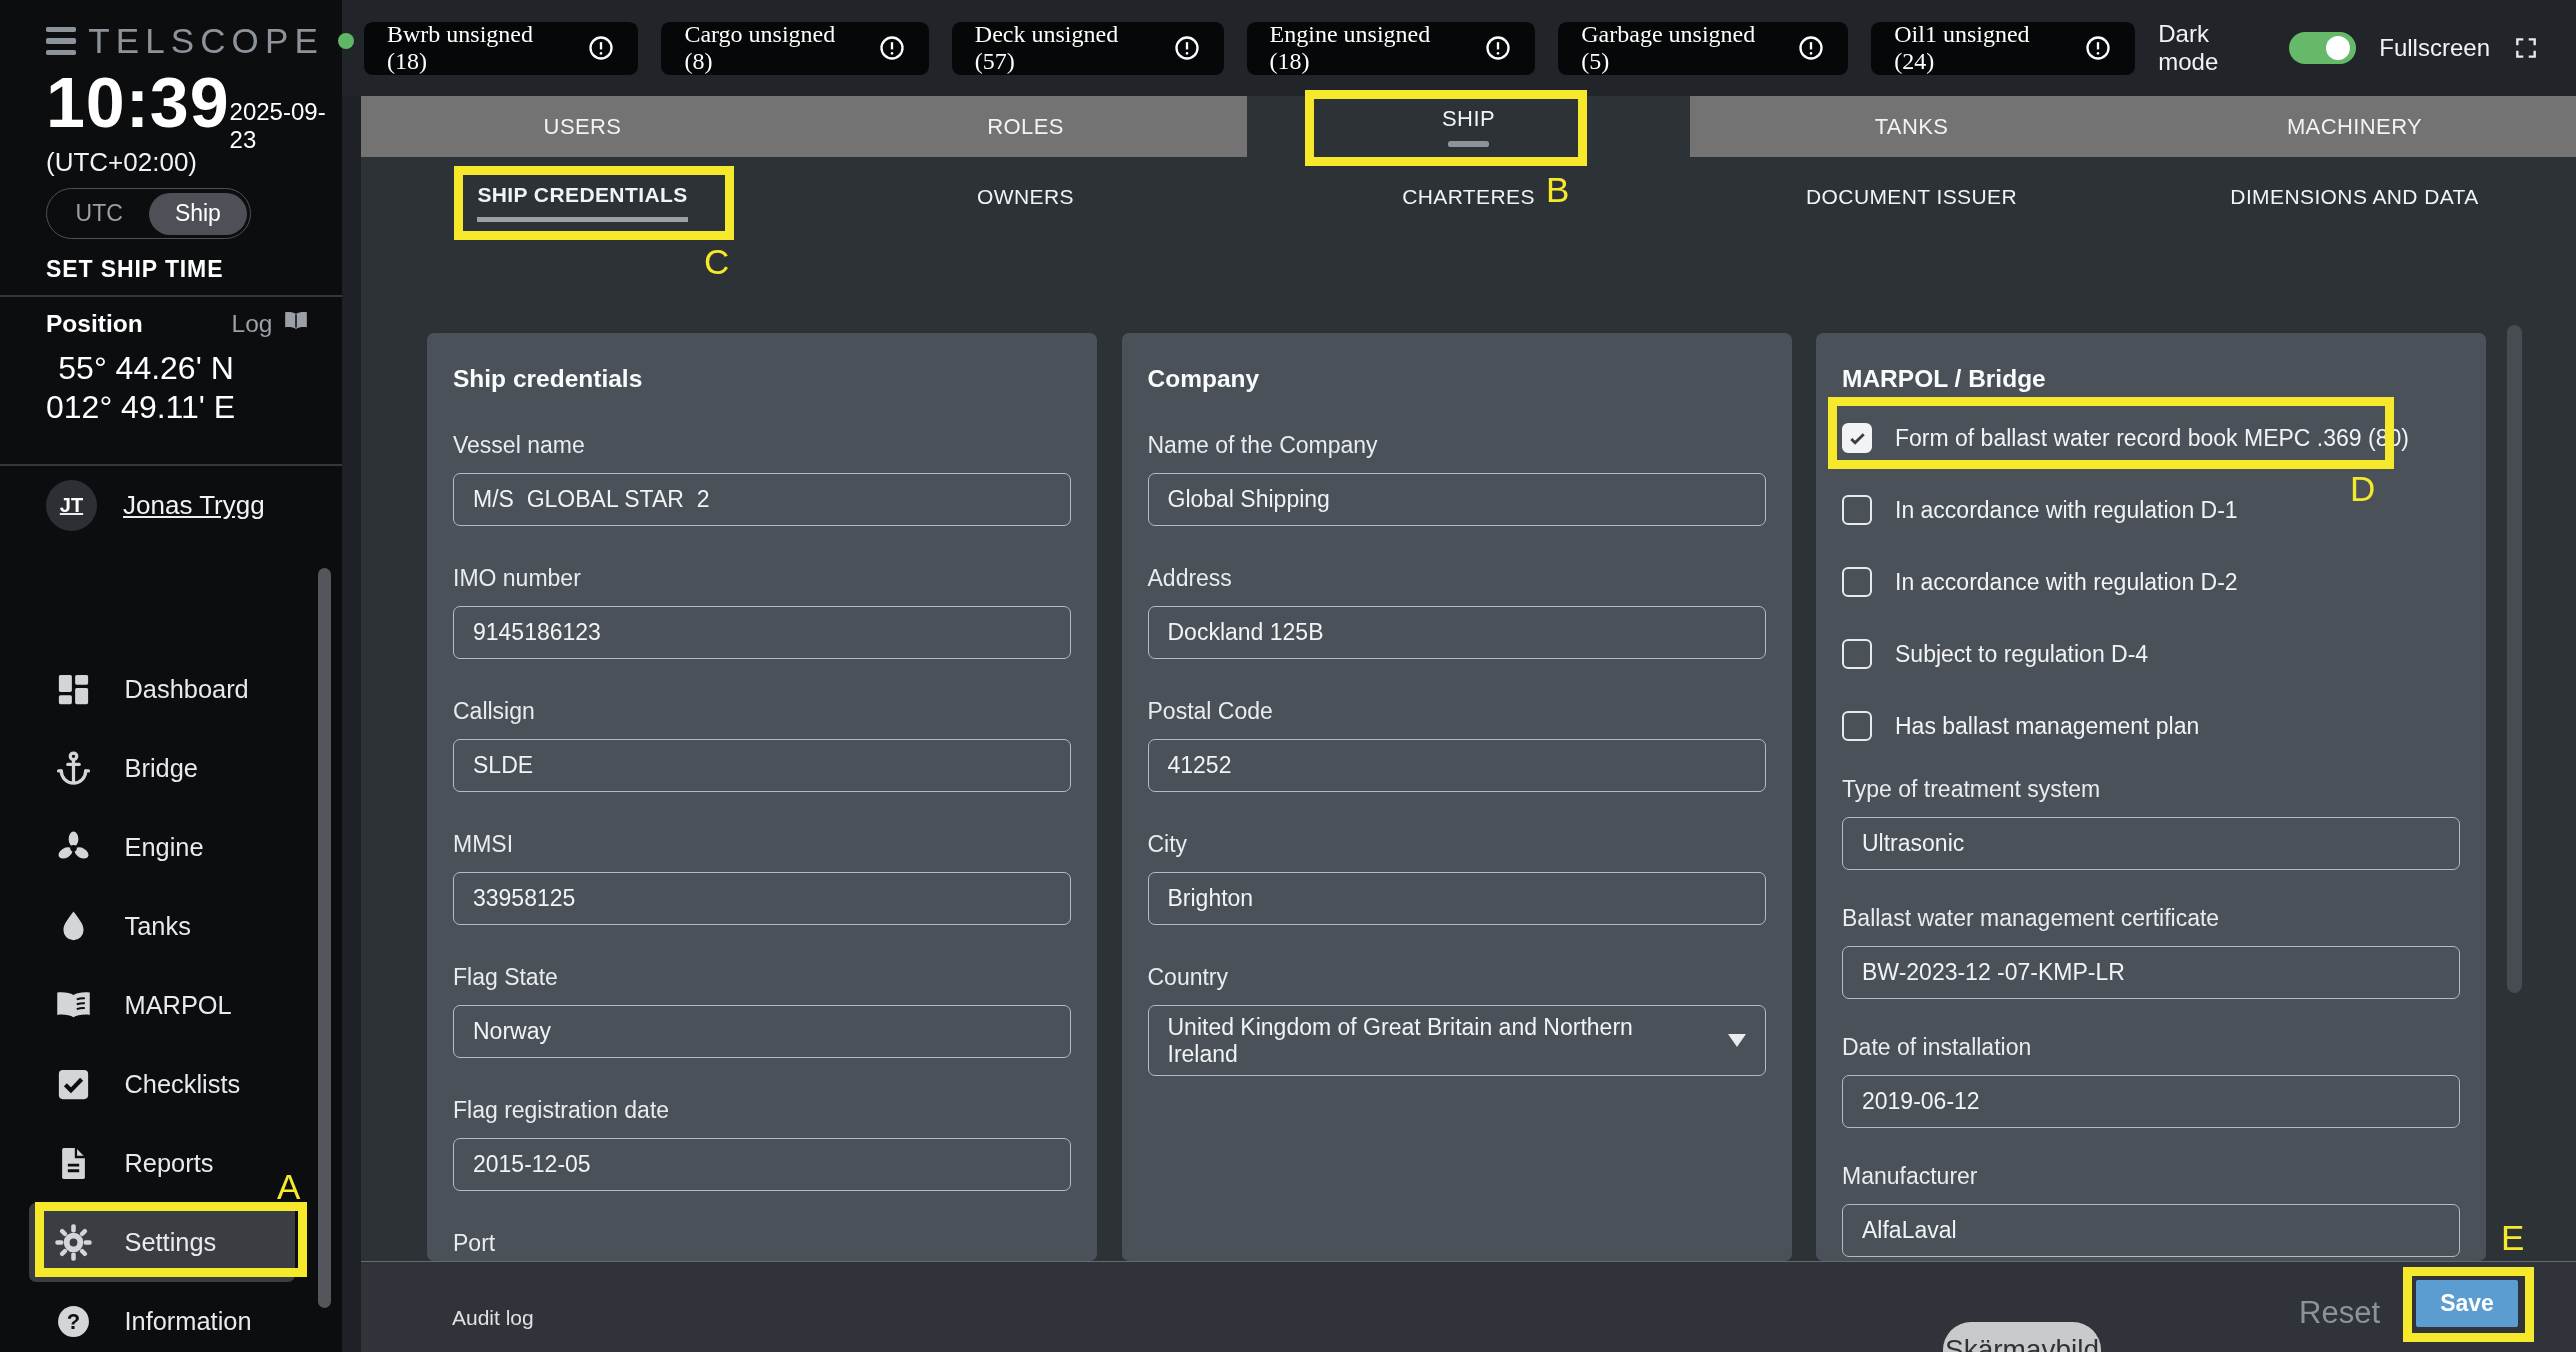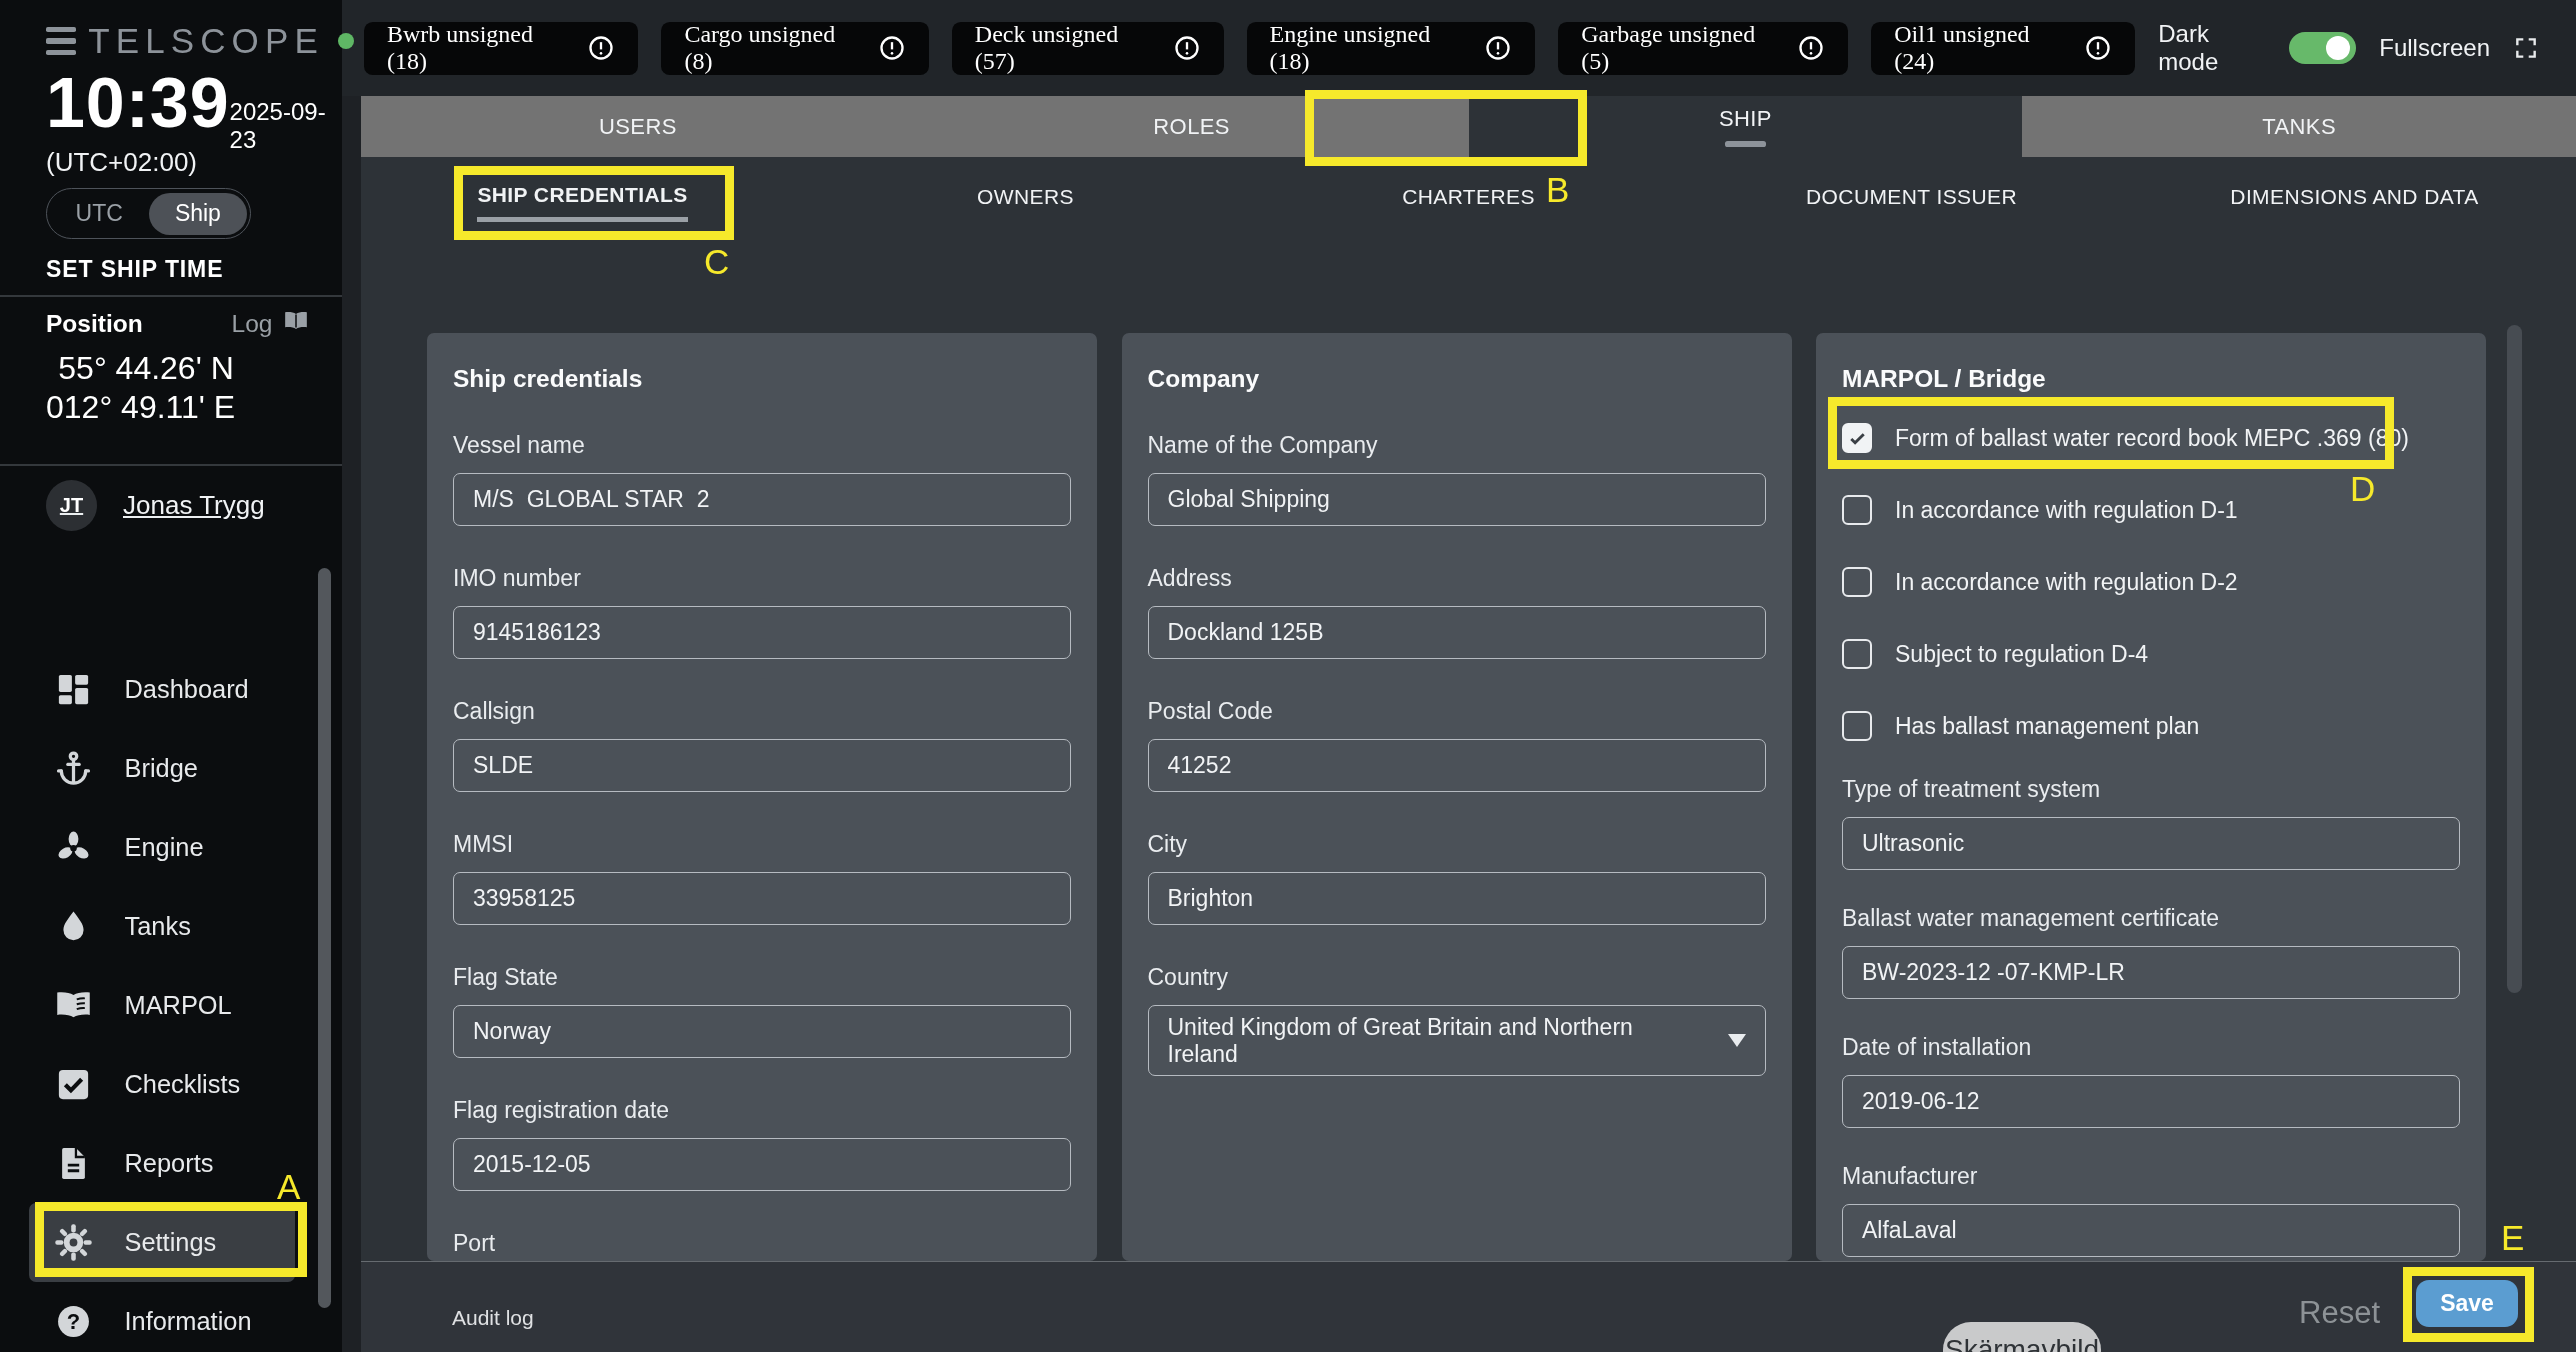--- a/index.html
+++ b/index.html
@@ -84,21 +84,21 @@
   .cb{width:30px;height:30px;box-sizing:border-box;border:2.6px solid #e8eaed;border-radius:6.1px;flex:none;display:flex;align-items:center;justify-content:center;}
   .cb.checked{background:#f1f3f5;border-color:#f1f3f5;}
   .cb-label{font-size:23px;color:#f1f3f5;}
   .marpol-fields .field{margin-top:35px;}
 
   .main-scroll-thumb{position:absolute;right:54px;top:168px;width:15px;height:668px;border-radius:8px;background:#474c52;}
 
   .bottombar{height:91px;flex:none;margin-left:19px;background:#30343a;border-top:1.8px solid #666b70;position:relative;}
   .audit-log{position:absolute;left:91px;top:44px;font-size:21px;color:#dfe1e3;}
   .reset-btn{position:absolute;right:190px;top:32px;font-size:31px;color:#8d9296;background:none;border:none;font-family:inherit;}
-  .save-btn{position:absolute;right:58px;top:17.5px;width:102px;height:47px;background:#5b9dd1;border:none;border-radius:13px;
+  .save-btn{position:absolute;right:58px;top:17.5px;width:102px;height:47px;background:#5b9dd1;border:none;border-radius:2px;
     color:#fff;font-size:23px;font-weight:bold;font-family:inherit;}
   .screenshot-pill{position:absolute;left:1582px;top:60px;width:158px;height:56px;border-radius:28px;background:#c9cacb;
     color:#2f3337;font-size:28px;display:flex;align-items:center;justify-content:center;font-family:inherit;border:none;}
 
   
   .anno{position:absolute;pointer-events:none;z-index:50;}
   .anno-box{border:9.6px solid #f6e92b;box-sizing:border-box;}
   .anno-letter{font-size:35px;color:#f6e92b;line-height:1;}
   .box-a{left:35px;top:1202px;width:272px;height:75px;}
   .box-b{left:1305px;top:90px;width:282px;height:76px;}
@@ -352,20 +352,23 @@
         <div class="tab">
           <span>ROLES</span>
         </div>
         <div class="tab selected">
           <span>SHIP</span>
             <span class="tab-underline"></span>
         </div>
         <div class="tab">
           <span>TANKS</span>
         </div>
+        <div class="tab">
+          <span>MACHINERY</span>
+        </div>
       </div>
 
       <div class="content">
         <div class="subtabs">
           <div class="subtab selected"><span class="st-inner">SHIP CREDENTIALS</span></div>
           <div class="subtab"><span class="st-inner">OWNERS</span></div>
           <div class="subtab"><span class="st-inner">CHARTERES</span></div>
           <div class="subtab"><span class="st-inner">DOCUMENT ISSUER</span></div>
           <div class="subtab"><span class="st-inner">DIMENSIONS AND DATA</span></div>
         </div>

